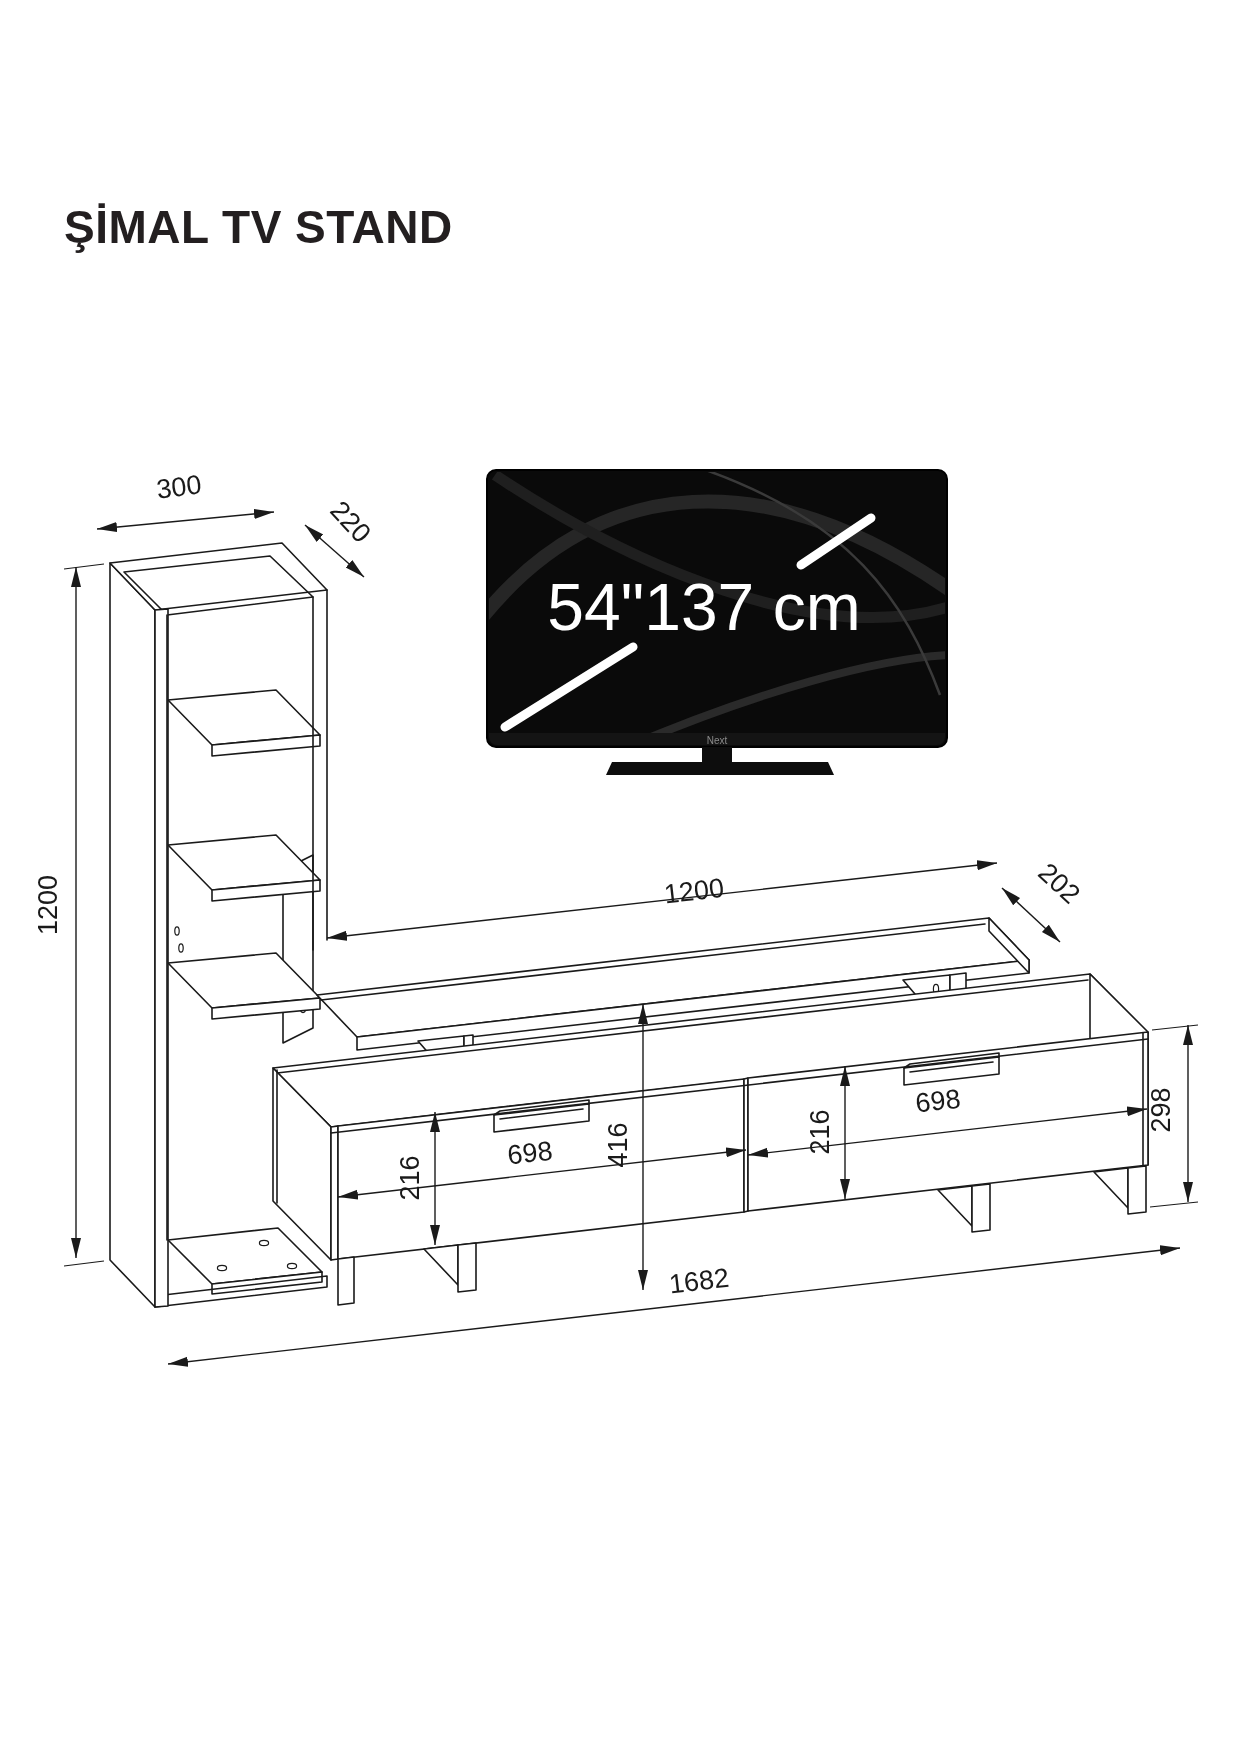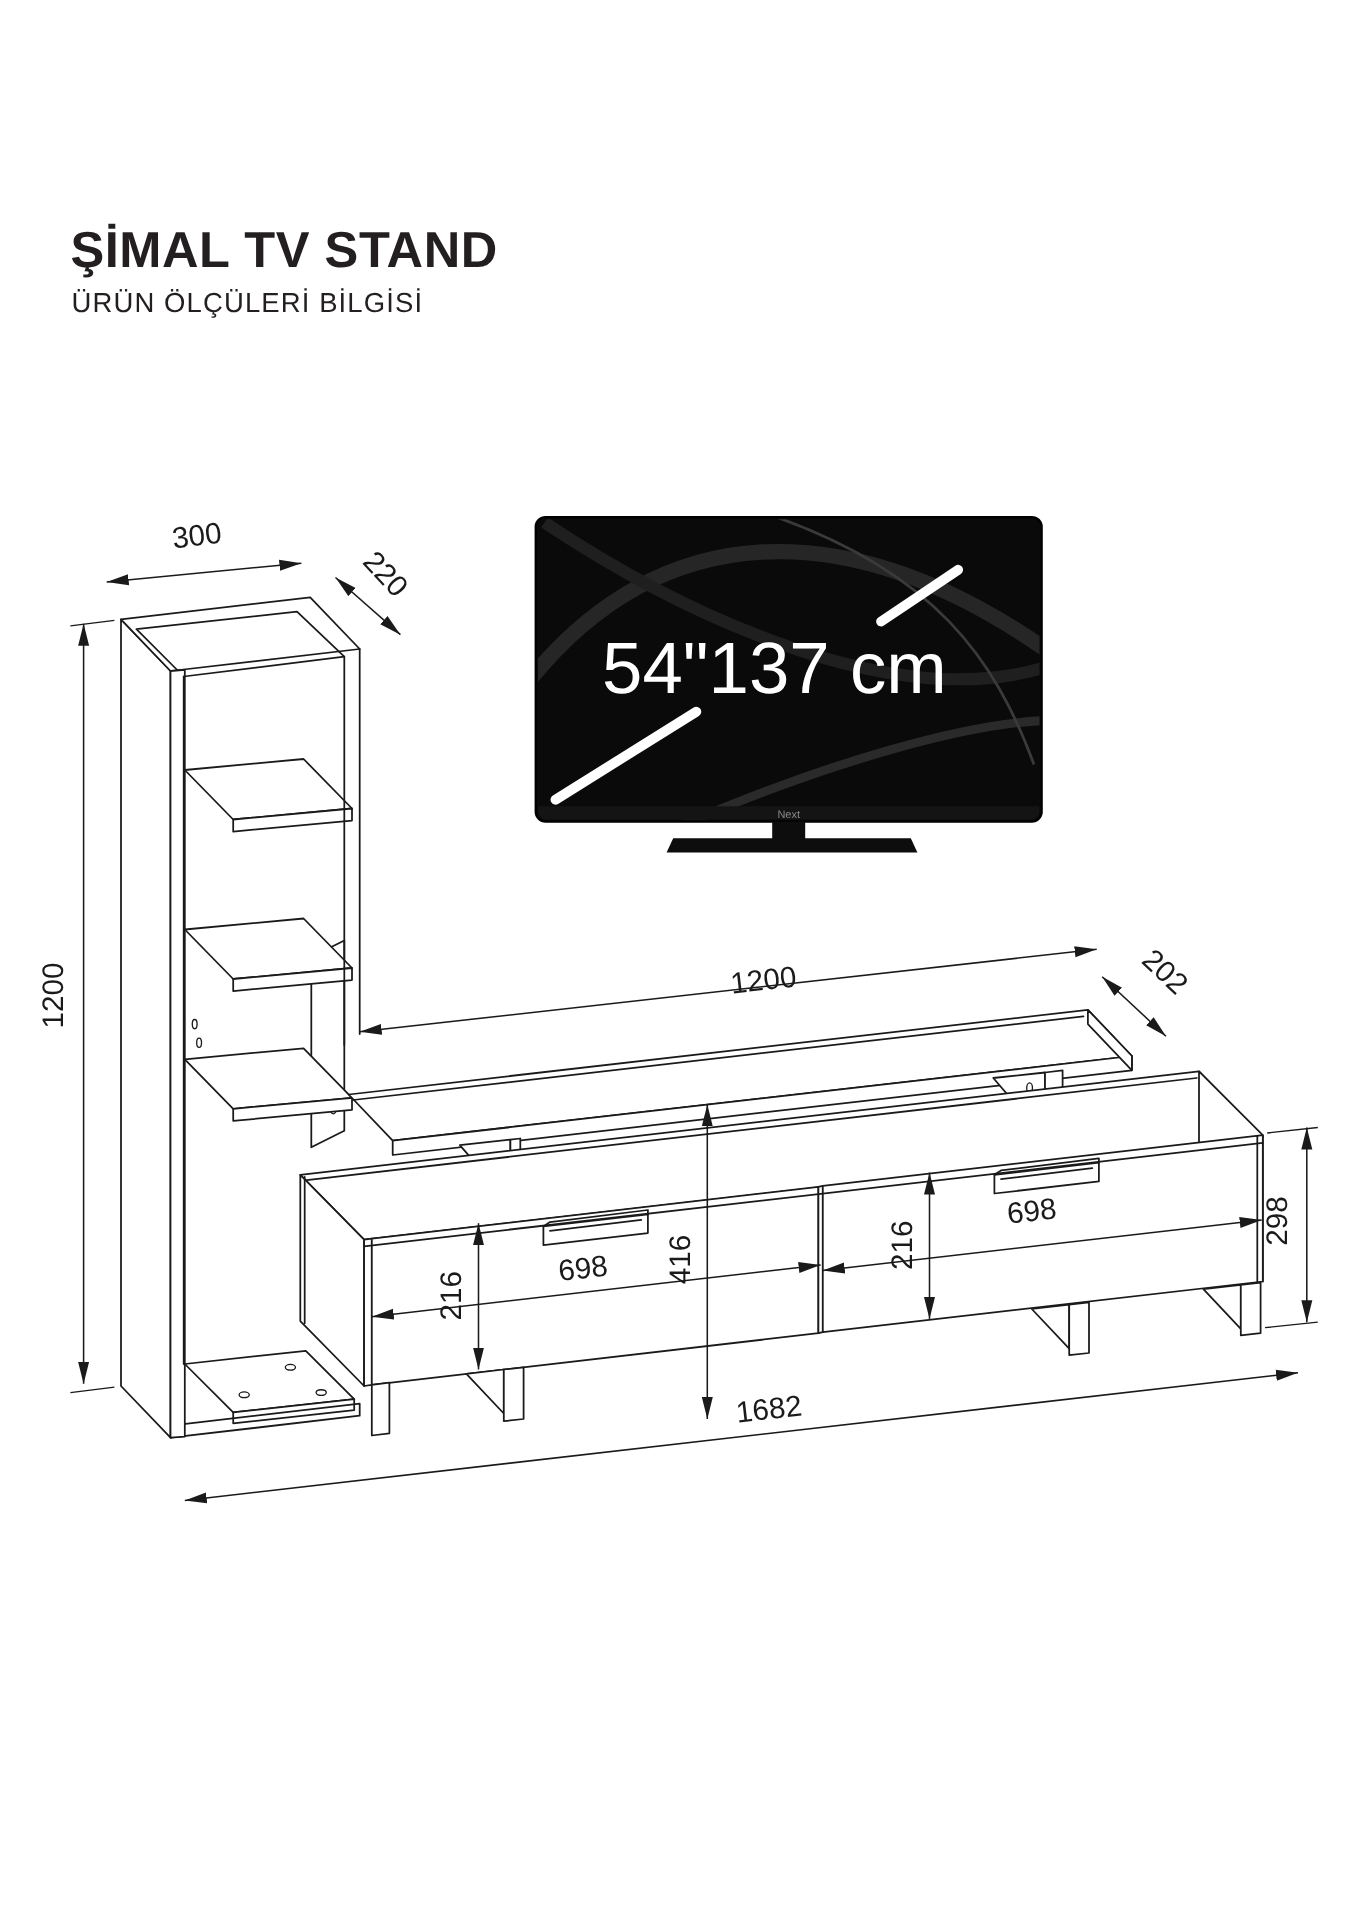--- a/index.html
+++ b/index.html
@@ -20,21 +20,20 @@
   .hole{stroke:#1a1a1a;stroke-width:1.2;fill:#ffffff;}
   .tvtext{font-family:"Liberation Sans",sans-serif;font-size:66px;fill:#ffffff;}
   .brand{font-family:"Liberation Sans",sans-serif;font-size:10px;fill:#8a8a8a;}
 </style>
 </head>
 <body>
 
 <div class="page">
 
   <div class="title">ŞİMAL TV STAND</div>
-  <div class="subtitle">ÜRÜN ÖLÇÜLERİ BİLGİSİ</div>
 
   <svg width="1241" height="1755" viewBox="0 0 1241 1755">
     <defs>
       <marker id="aE" markerUnits="userSpaceOnUse" markerWidth="22" markerHeight="13" refX="20" refY="5.5" orient="auto">
         <path d="M20,5.5 L0,0.5 L0,10.5 Z" fill="#1a1a1a"></path>
       </marker>
       <marker id="aS" markerUnits="userSpaceOnUse" markerWidth="22" markerHeight="13" refX="20" refY="5.5" orient="auto-start-reverse">
         <path d="M20,5.5 L0,0.5 L0,10.5 Z" fill="#1a1a1a"></path>
       </marker>
       <clipPath id="tvclip">

